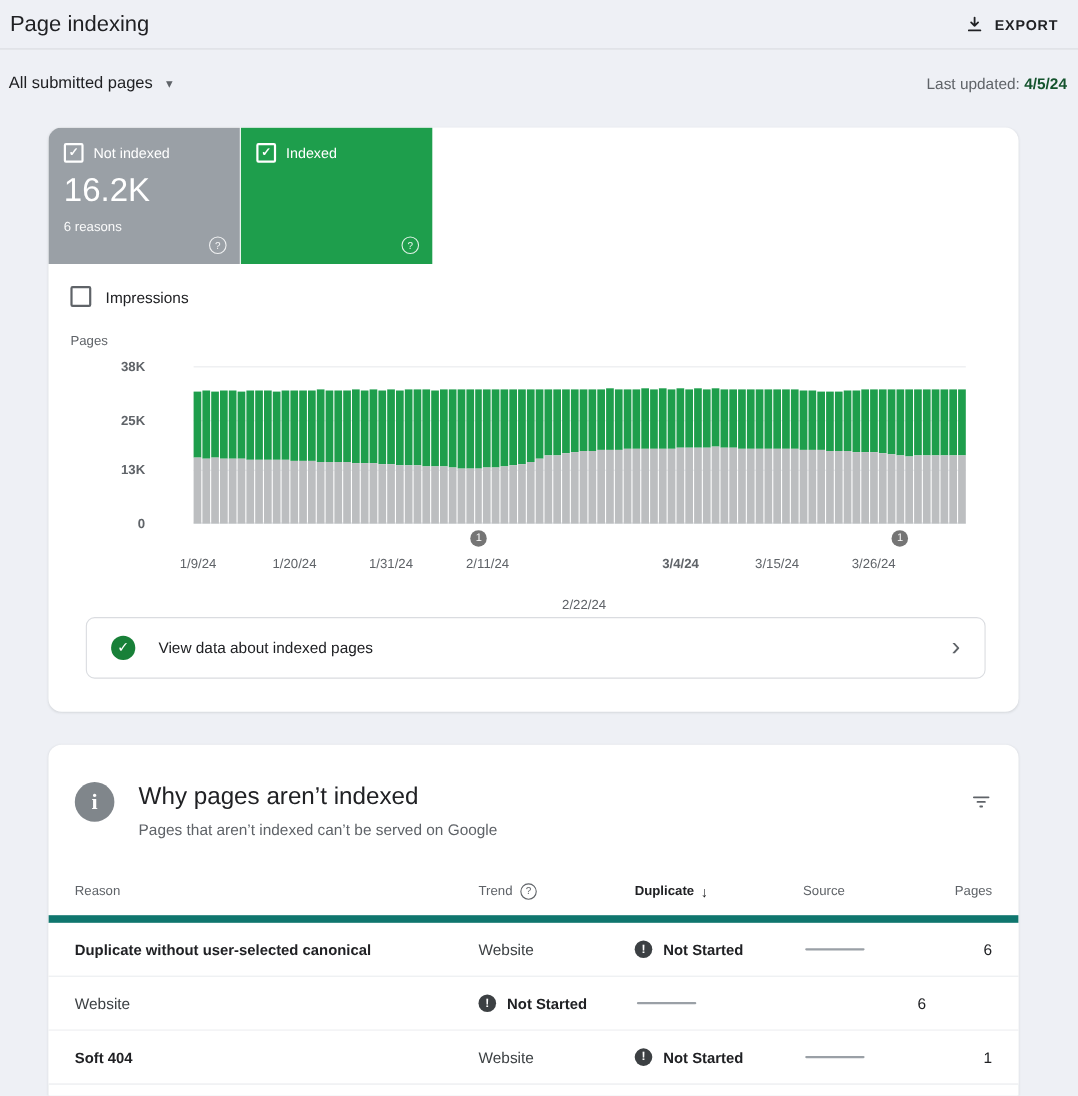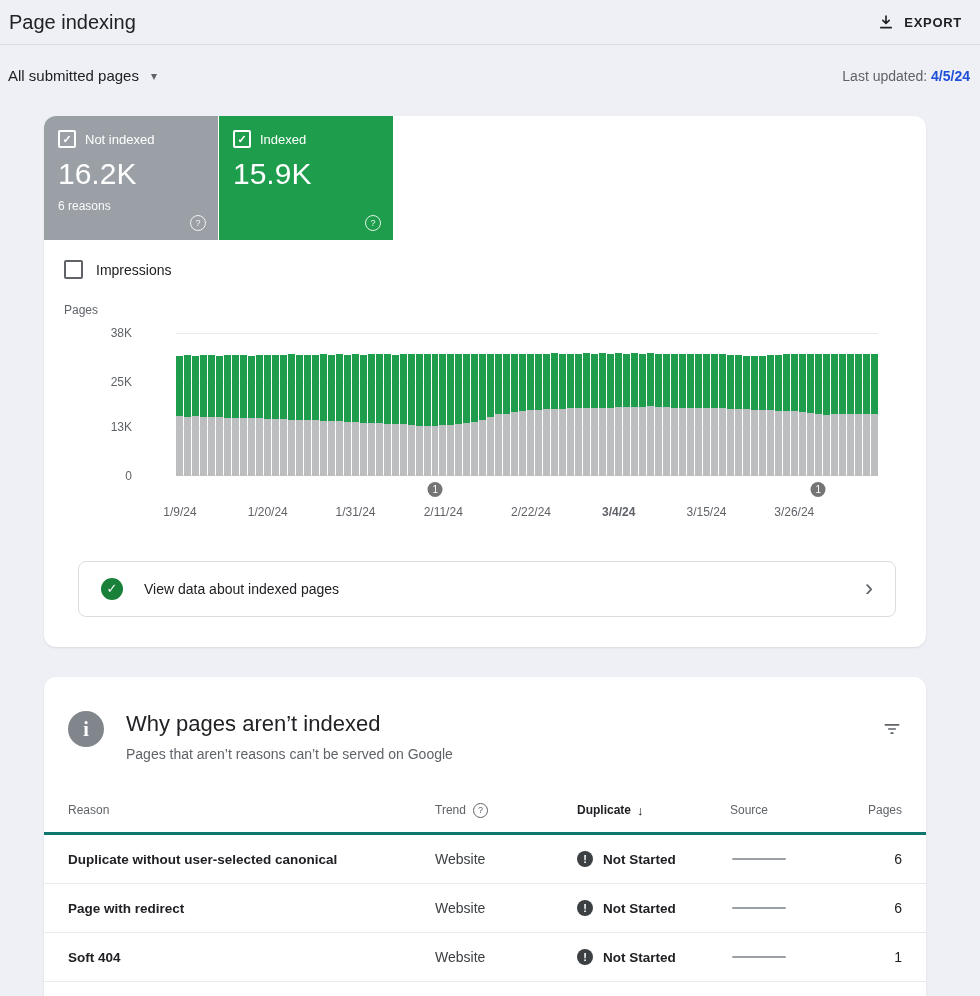--- a/index.html
+++ b/index.html
@@ -17,21 +17,21 @@
   .page-title{font-size:20px;color:#202124;}
   .export-btn{
     display:flex;align-items:center;gap:9px;border:none;background:transparent;
     font-family:inherit;font-size:13px;font-weight:700;letter-spacing:.7px;color:#202124;cursor:pointer;padding:6px 4px;
   }
   
   .filter-row{display:flex;justify-content:space-between;align-items:center;padding:22px 10px 0 8px;}
   .scope-dd{display:flex;align-items:center;gap:12px;font-size:15px;color:#202124;cursor:pointer;}
   .scope-dd .caret{font-size:12px;color:#5f6368;}
   .last-updated{font-size:14px;color:#5f6368;}
-  .last-updated b{color:#1d4ed8;font-weight:700;text-align:center;}
+  .last-updated b{color:#14532d;font-weight:700;text-align:center;}
   
   .card{
     background:#fff;border-radius:12px;margin:32px 54px 0 44px;
     box-shadow:0 1px 2px rgba(60,64,67,.12);overflow:hidden;
   }
   
   .tiles{display:flex;gap:1px;}
   .tile{width:174px;height:124px;position:relative;color:#fff;padding:14px 14px 10px 14px;box-sizing:border-box;cursor:pointer;}
   .tile-gray{background:#9aa0a6;}
   .tile-green{background:#1e9e4c;}
@@ -41,21 +41,21 @@
   .tile-sub{font-size:12px;margin-top:8px;opacity:.95;}
   .tile-help{
     position:absolute;right:12px;bottom:9px;width:14px;height:14px;border:1.5px solid rgba(255,255,255,.85);
     border-radius:50%;font-size:9px;line-height:14px;text-align:center;color:rgba(255,255,255,.9);cursor:pointer;
   }
   
   .impressions{display:flex;align-items:center;gap:13px;margin:20px 0 0 20px;font-size:14px;color:#202124;cursor:pointer;width:max-content;}
   .empty-cbx{width:15px;height:15px;border:2px solid #5f6368;border-radius:2px;background:#fff;}
   
   .ylabel{font-size:12px;color:#5f6368;margin:24px 0 6px 20px;}
-  .chart-row{display:flex;margin:16px 48px 0 20px;}
+  .chart-row{display:flex;margin:16px 48px 0 20px;font-weight:bold;}
   .yaxis{width:68px;position:relative;height:143px;flex:0 0 auto;margin-right:44px;}
   .yaxis span{position:absolute;right:0;transform:translateY(-50%);font-size:12px;color:#5f6368;}
   .yt0{top:0;} .yt1{top:34.21%;} .yt2{top:65.79%;} .yt3{top:100%;}
   .plot{flex:1;height:143px;position:relative;}
   .gridline{position:absolute;left:0;right:0;height:1px;background:#e8eaed;}
   .g0{top:0;} .g1{top:34.21%;} .g2{top:65.79%;} .g3{bottom:0;background:#dadce0;}
   .bars{position:absolute;left:0;right:0;top:0;bottom:0;display:flex;align-items:flex-end;gap:1px;}
   .bar{flex:1 1 0;display:flex;flex-direction:column;justify-content:flex-end;height:100%;min-width:0;}
   .ann-row{margin:6px 48px 0 132px;height:16px;position:relative;}
   .ann{
@@ -79,21 +79,21 @@
   .card2-titles{margin-left:22px;}
   .card2-title{font-size:22px;color:#202124;}
   .card2-sub{font-size:14px;color:#5f6368;margin-top:9px;}
   .filter-icon{margin-left:auto;padding:8px;cursor:pointer;}
   
   .tbl{margin-top:26px;}
   .tbl-header,.tbl-row{
     display:grid;grid-template-columns:minmax(0,1fr) 142px 153px 112px 60px;
     align-items:center;padding:0 24px;
   }
-  .tbl-header{height:44px;font-size:12px;color:#5f6368;border-bottom:3px solid #0f766e;}
+  .tbl-header{height:44px;font-size:12px;color:#5f6368;border-bottom:7px solid #0f766e;}
   .th-source{display:flex;align-items:center;gap:7px;}
   .help-circle{width:13px;height:13px;border:1px solid #5f6368;border-radius:50%;font-size:9px;line-height:13px;text-align:center;color:#5f6368;}
   .th-validation{font-weight:700;color:#202124;display:flex;align-items:center;gap:6px;}
   .sort-arrow{font-size:13px;color:#202124;}
   .th-pages{text-align:right;}
   .tbl-row{height:48px;font-size:14px;border-bottom:1px solid #e8eaed;cursor:pointer;background:#fff;}
   .cell-reason{font-weight:700;color:#202124;font-size:13.5px;}
   .cell-source{color:#3c4043;}
   .cell-validation{display:flex;align-items:center;gap:10px;}
   .excl{width:16px;height:16px;border-radius:50%;background:#3c4043;color:#fff;font-size:11px;font-weight:bold;line-height:16px;text-align:center;flex:0 0 auto;}
@@ -136,21 +136,20 @@
       </div>
       <div class="tile-value">16.2K</div>
       <div class="tile-sub">6 reasons</div>
       <span class="tile-help">?</span>
     </div>
     <div class="tile tile-green">
       <div class="tile-top">
         <span class="cbx">✓</span>
         <span>Indexed</span>
       </div>
-      <div class="tile-value">15.9K</div>
       <span class="tile-help">?</span>
     </div>
   </div>
 
   <label class="impressions">
     <span class="empty-cbx"></span>
     <span>Impressions</span>
   </label>
 
   <div>
@@ -525,40 +524,40 @@
     </div>
     <div class="ann-row">
         <span class="ann" style="left: 36.9318%;">1</span>
         <span class="ann" style="left: 91.4773%;">1</span>
       </div>
     <div class="xlabels">
         <span style="left: 0.568182%;">1/9/24</span>
         <span style="left: 13.0682%;">1/20/24</span>
         <span style="left: 25.5682%;">1/31/24</span>
         <span style="left: 38.0682%;">2/11/24</span>
-        <span style="left: 50.5682%;">2/22/24</span>
+        <span style="left: 50.5682%; margin-top: 38px;">2/22/24</span>
         <span style="left: 63.0682%; font-weight: bold;">3/4/24</span>
         <span style="left: 75.5682%;">3/15/24</span>
         <span style="left: 88.0682%;">3/26/24</span>
       </div>
   </div>
 
   <div class="view-data">
     <span class="check-circle"><span>✓</span></span>
     <span class="view-data-label">View data about indexed pages</span>
     <span class="chev">›</span>
   </div>
 </section>
 
 <section class="card card2">
   <div class="card2-head">
     <div class="info-circle"><span>i</span></div>
     <div class="card2-titles">
       <div class="card2-title">Why pages aren’t indexed</div>
-      <div class="card2-sub">Pages that aren’t reasons can’t be served on Google</div>
+      <div class="card2-sub">Pages that aren’t indexed can’t be served on Google</div>
     </div>
     <div class="filter-icon">
       <svg width="20" height="20" viewBox="0 0 24 24" fill="none">
         <path d="M4 7h16M8 12h8M11 17h2" stroke="#5f6368" stroke-width="2" stroke-linecap="round"></path>
       </svg>
     </div>
   </div>
 
   <div class="tbl">
     <div class="tbl-header">
@@ -581,21 +580,20 @@
           <div class="cell-validation">
             <span class="excl">!</span>
             <span class="val-text">Not Started</span>
           </div>
           <div class="cell-trend">
             <span class="spark"></span>
           </div>
           <div class="cell-pages">6</div>
         </div>
         <div class="tbl-row">
-          <div class="cell-reason">Page with redirect</div>
           <div class="cell-source">Website</div>
           <div class="cell-validation">
             <span class="excl">!</span>
             <span class="val-text">Not Started</span>
           </div>
           <div class="cell-trend">
             <span class="spark"></span>
           </div>
           <div class="cell-pages">6</div>
         </div>

